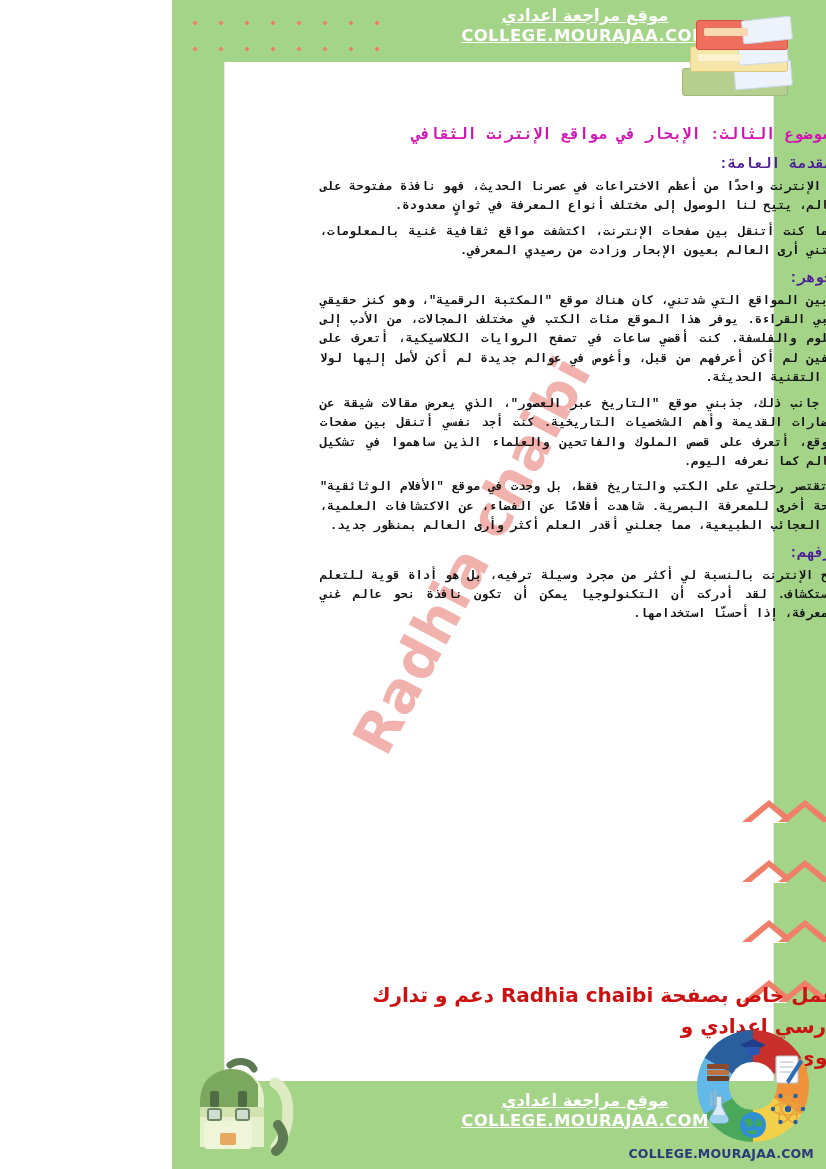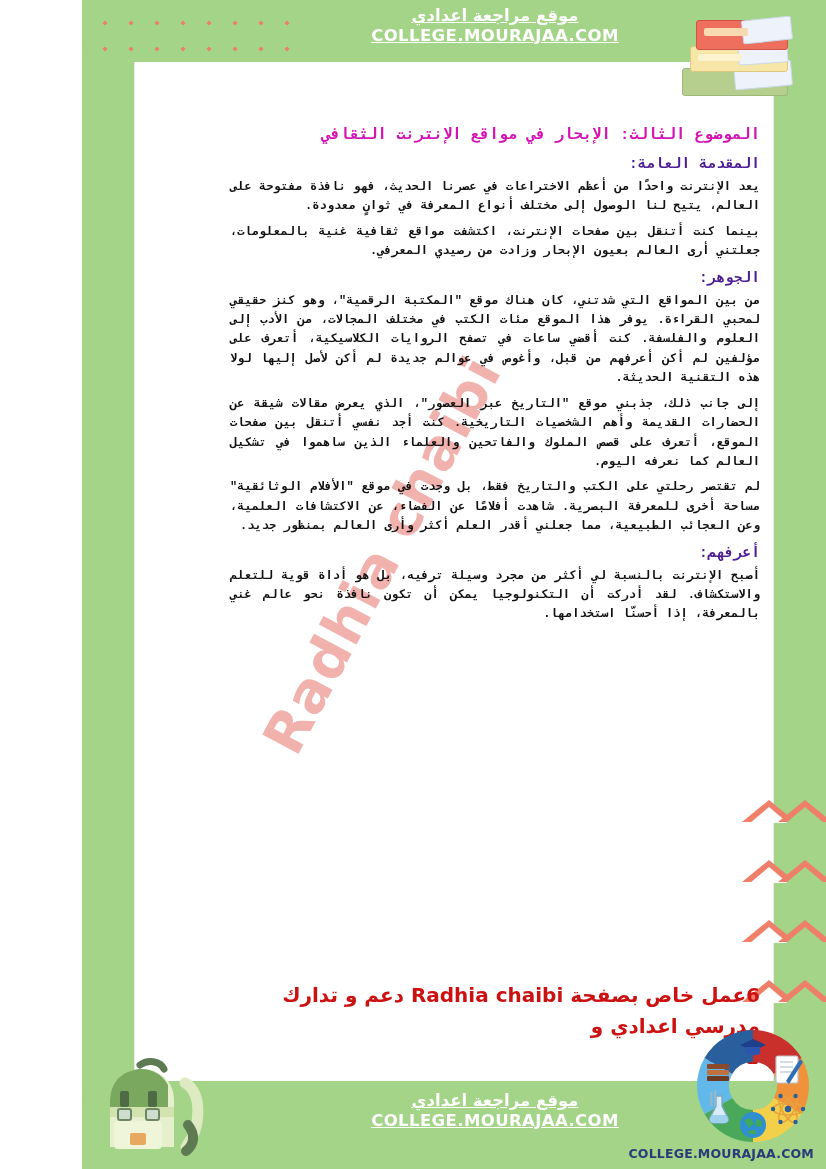--- a/index.html
+++ b/index.html
@@ -2,21 +2,21 @@
 <html lang="ar" dir="rtl"><head>
 <meta charset="utf-8">
 <style>
   html, body {
     margin: 0;
     padding: 0;
     background: #ffffff;
   }
   #page {
     position: relative;
-    width: 744px;
+    width: 654px;
     height: 1169px;
     overflow: hidden;
     background: #ffffff;
     font-family: "DejaVu Sans", "Liberation Sans", sans-serif;
   }
 
   
   .band-left {
     position: absolute;
     left: 0; top: 0;

